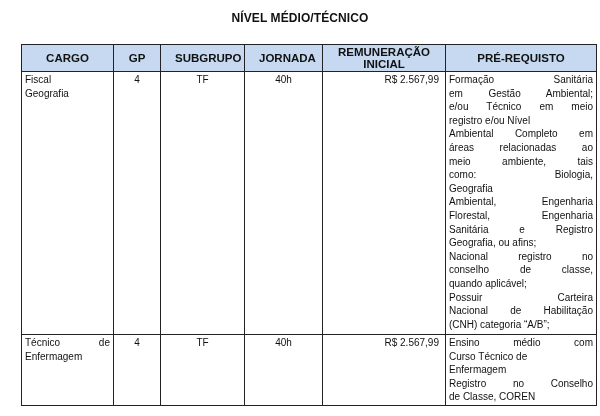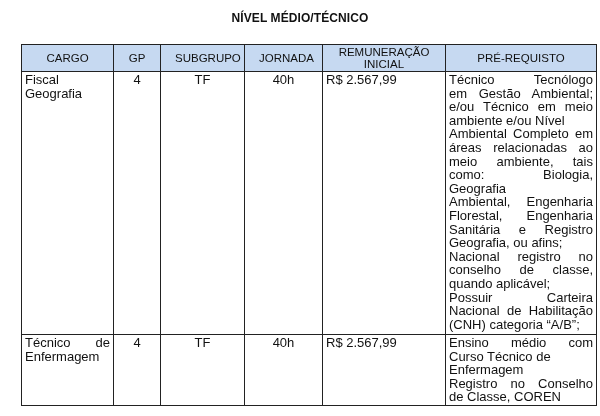--- a/index.html
+++ b/index.html
@@ -2,26 +2,26 @@
 <html><head>
 <meta charset="utf-8">
 <style>
   html, body { margin:0; padding:0; background:#ffffff; }
   body { width:600px; height:416px; position:relative; overflow:hidden;
          font-family:"Liberation Sans", sans-serif; color:#111; }
   .title { position:absolute; top:11px; left:0; width:600px; text-align:center;
            font-weight:bold; font-size:12px; letter-spacing:0.1px; }
   table { position:absolute; top:44px; left:21px; border-collapse:collapse;
           table-layout:fixed; width:575px; }
-  th, td { border:1px solid #222; font-size:13px; line-height:13.6px; }
-  th { background:#c6d9f1; font-weight:normal; text-align:center; height:26px;
+  th, td { border:1px solid #222; font-size:10px; line-height:13.6px; }
+  th { background:#c6d9f1; font-weight:bold; text-align:center; height:26px;
        padding:0 14px; font-size:11.5px; line-height:12px;margin-left:48px; }
   td { vertical-align:top; padding:1px 3px; }
   td.c { text-align:center; }
-  td.r { padding-right:6px; }
+  td.r { text-align:right; padding-right:6px; }
   .jl { display:block; text-align:justify; text-align-last:justify; }
   .ll { display:block; text-align:left; }
   .row1 td { height:260px; }
   .row2 td { height:66px;margin-left:21px; }
 </style>
 </head>
 <body>
 
 <div class="title">NÍVEL MÉDIO/TÉCNICO</div>
 
@@ -51,24 +51,24 @@
     <tr class="row1">
       <td>
         <span class="ll">Fiscal</span>
         <span class="ll">Geografia</span>
       </td>
       <td class="c">4</td>
       <td class="c">TF</td>
       <td class="c">40h</td>
       <td class="r">R$ 2.567,99</td>
       <td>
-        <span class="jl">Técnico Tecnólogo</span>
+        <span class="jl">Formação Sanitária</span>
         <span class="jl">em Gestão Ambiental;</span>
         <span class="jl">e/ou Técnico em meio</span>
-        <span class="ll">ambiente e/ou Nível</span>
+        <span class="ll">registro e/ou Nível</span>
         <span class="jl">Ambiental Completo em</span>
         <span class="jl">áreas relacionadas ao</span>
         <span class="jl">meio ambiente, tais</span>
         <span class="jl">como: Biologia,</span>
         <span class="ll">Geografia</span>
         <span class="jl">Ambiental, Engenharia</span>
         <span class="jl">Florestal, Engenharia</span>
         <span class="jl">Sanitária e Registro</span>
         <span class="ll">Geografia, ou afins;</span>
         <span class="jl">Nacional registro no</span>

